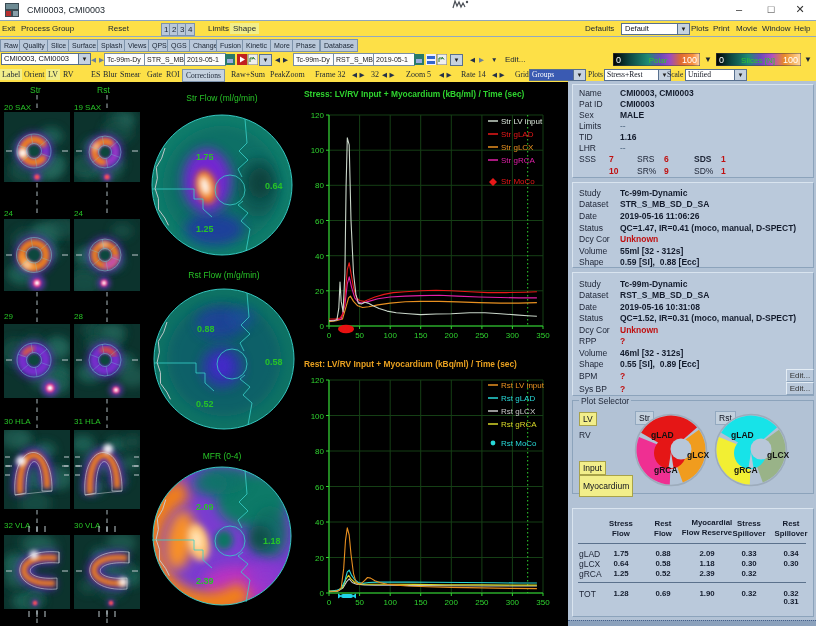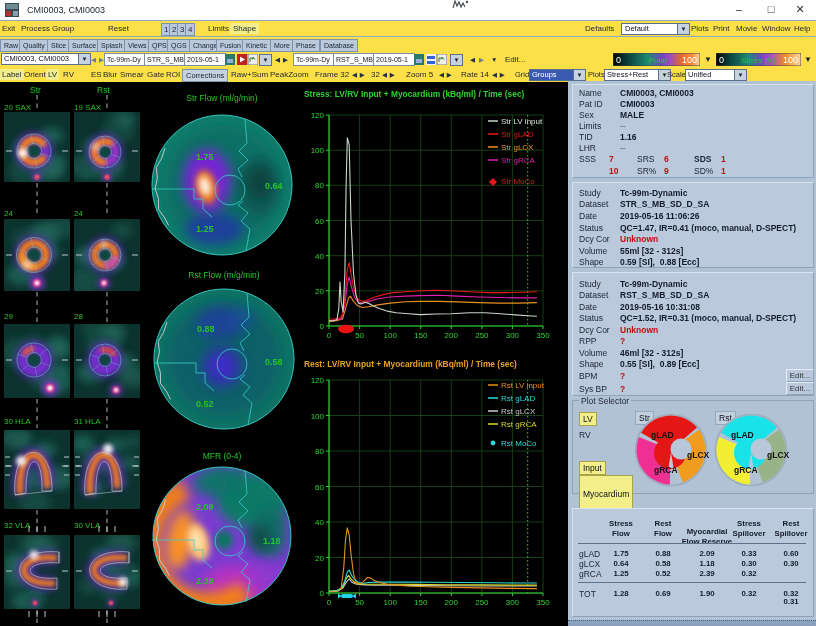--- a/index.html
+++ b/index.html
@@ -159,21 +159,21 @@
       </linearGradient>
         </defs>
       <rect width="85" height="13" fill="url(#cbar2)" stroke="#444"></rect>
       <text x="3" y="10" fill="#fff" font-size="9">0</text>
       <text x="42" y="10" fill="#2fc42f" font-size="8" text-anchor="middle">Slices [N]</text>
       <text x="82" y="10" fill="#fff" font-size="9" text-anchor="end">100</text>
     </svg>
     <div class="mi" style="left:804px;">▼</div>
   </div>
 
-  <div class="mrow" style="top:46px;">
+  <div class="mrow" style="top:46px;font-family:Liberation Serif, serif;">
     <div class="mi yl" style="left:0px;padding:0 2px;">Label</div>
     <div class="mi" style="left:24px;">Orient</div>
     <div class="mi yl" style="left:46px;padding:0 2px;">LV</div>
     <div class="mi" style="left:63px;">RV</div>
     <div class="mi" style="left:77px;margin-top:12px;">ED</div>
     <div class="mi" style="left:91px;">ES</div>
     <div class="mi" style="left:103px;">Blur</div>
     <div class="mi" style="left:120px;">Smear</div>
     <div class="mi" style="left:147px;">Gate</div>
     <div class="mi" style="left:166px;">ROI</div>
@@ -830,21 +830,21 @@
     <div class="row" style="top:111px;">Sys BP</div>
       <div class="val red" style="top:111px;">?</div>
     <div class="ebtn" style="top:96px;">Edit...</div>
     <div class="ebtn" style="top:109px;">Edit...</div>
   </div>
   <div class="sect" style="top:319px;height:92px;background:#b2c2d5;border-color:#8ca3bb;">
     <div style="position:absolute;left:6px;top:-5px;background:#b2c2d5;padding:0 2px;color:#1c2334;">Plot Selector</div>
     <div class="abs yl" style="left:6px;top:11px;padding:1px 3px;border:1px solid #a8a24a;">LV</div>
     <div class="row" style="top:29px;">RV</div>
     <div class="abs yl" style="left:6px;top:60px;padding:1px 3px;border:1px solid #a8a24a;">Input</div>
-    <div class="abs yl" style="left:6px;top:74px;padding:13px 3px;border:1px solid #a8a24a;">Myocardium</div>
+    <div class="abs yl" style="left:6px;top:74px;padding:5px 3px;border:1px solid #a8a24a;">Myocardium</div>
     <div class="abs" style="left:62px;top:10px;background:#c3d0dd;border:1px solid #93a9c0;padding:1px 3px;">Str</div>
     <div class="abs" style="left:142px;top:10px;background:#c3d0dd;border:1px solid #93a9c0;padding:1px 3px;">Rst</div>
     <svg class="abs" style="left:60px;top:8px;" width="160" height="80" viewBox="0 0 160 80">
       <g transform="translate(38,41)">
         <circle cx="0" cy="0" r="35.5" fill="none" stroke="#9dacbc" stroke-width="1.5"></circle>
         <path d="M 11.8 32.4 A 34.5 34.5 0 0 0 27.9 -20.3 L 11.3 -8.2 A 14 14 0 0 1 4.8 13.2 Z" fill="#f09c1e"></path>
         <path d="M -32.0 -12.9 A 34.5 34.5 0 0 0 -1.2 34.5 L -0.5 14.0 A 14 14 0 0 1 -13.0 -5.2 Z" fill="#ef2f92"></path>
         <path d="M 0 0 L 26.0 -22.6 A 34.5 34.5 0 0 0 -29.9 -17.2 Z" fill="#e51616"></path>
         <circle cx="-1" cy="3" r="16" fill="#e51616"></circle>
         <path d="M 0 2 L 2.5 17.8 A 18 18 0 0 1 -2.5 17.8 Z" fill="#b8c7d9"></path>
@@ -863,30 +863,30 @@
         <circle cx="10" cy="-1" r="10.5" fill="#b8c7d9"></circle>
         <text x="-20" y="-12" font-size="8.5" font-weight="bold" fill="#111">gLAD</text>
         <text x="16" y="8" font-size="8.5" font-weight="bold" fill="#111">gLCX</text>
         <text x="-17" y="23" font-size="8.5" font-weight="bold" fill="#111">gRCA</text>
       </g>
     </svg>
   </div>
   <div class="sect" style="top:427px;height:107px;">
     <div class="tc" style="left:48px;top:10px;">Stress<br>Flow</div>
     <div class="tc" style="left:90px;top:10px;">Rest<br>Flow</div>
-    <div class="tc" style="left:134px;top:18px;">Myocardial<br>Flow Reserve</div>
+    <div class="tc" style="left:134px;top:9px;text-align:right;">Myocardial<br>Flow Reserve</div>
     <div class="tc pur" style="left:176px;top:10px;">Stress<br>Spillover</div>
     <div class="tc pur" style="left:218px;top:10px;">Rest<br>Spillover</div>
     <div class="abs" style="left:5px;top:34px;width:228px;border-top:1px solid #5b718c;"></div>
     <div class="row" style="top:40px;font-weight:normal;">gLAD</div>
     <div class="tc" style="left:48px;top:40px;">1.75</div>
       <div class="tc" style="left:90px;top:40px;">0.88</div>
       <div class="tc" style="left:134px;top:40px;">2.09</div>
       <div class="tc pur" style="left:176px;top:40px;">0.33</div>
-      <div class="tc pur" style="left:218px;top:40px;">0.60</div>
+      <div class="tc pur" style="left:218px;top:40px;">0.34</div>
     <div class="row" style="top:50px;font-weight:normal;">gLCX</div>
     <div class="tc" style="left:48px;top:50px;">0.64</div>
       <div class="tc" style="left:90px;top:50px;">0.58</div>
       <div class="tc" style="left:134px;top:50px;">1.18</div>
       <div class="tc pur" style="left:176px;top:50px;">0.30</div>
       <div class="tc pur" style="left:218px;top:50px;">0.30</div>
     <div class="row" style="top:60px;font-weight:normal;">gRCA</div>
     <div class="tc" style="left:48px;top:60px;">1.25</div>
       <div class="tc" style="left:90px;top:60px;">0.52</div>
       <div class="tc" style="left:134px;top:60px;">2.39</div>

